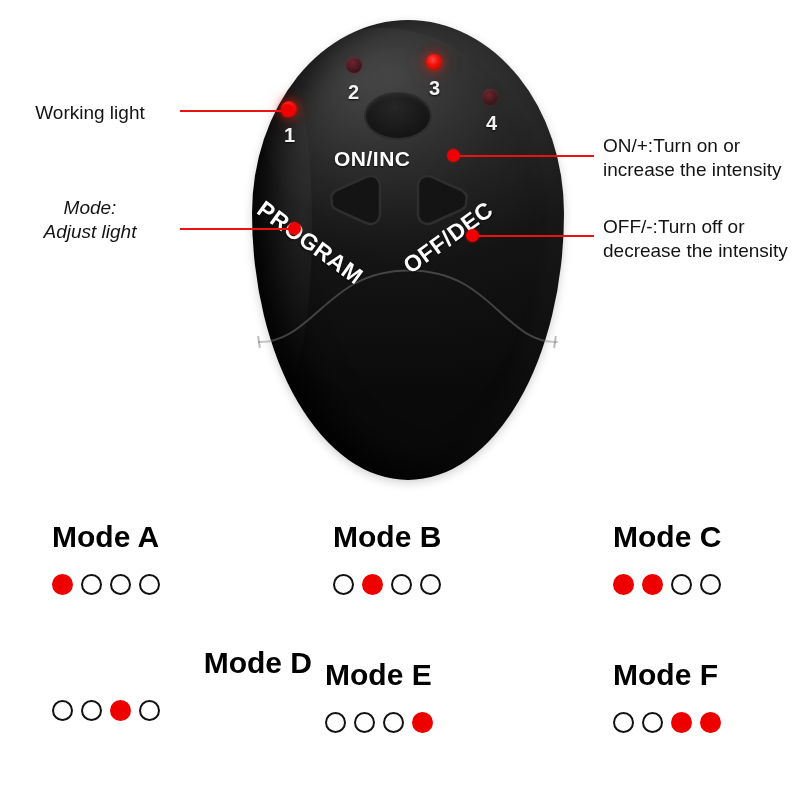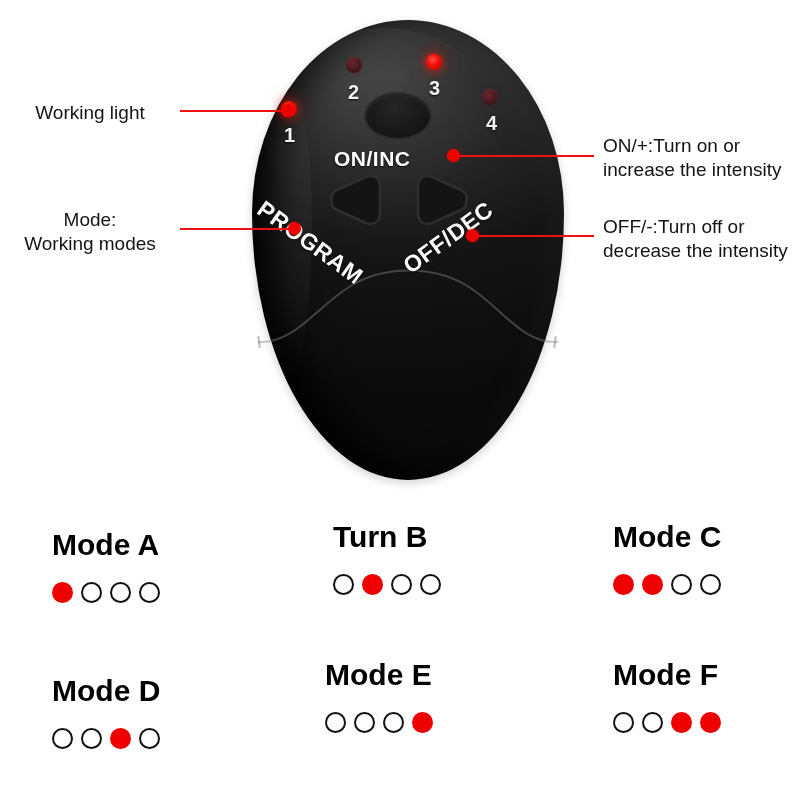--- a/index.html
+++ b/index.html
@@ -264,74 +264,74 @@
     <span class="silk" id="silk-program">PROGRAM</span>
     <span class="silk" id="silk-off-dec">OFF/DEC</span>
   </div>
 
   <div class="callout-text right-al" style="left:10px; top:101px; width:160px;">
     <div>Working light</div>
   </div>
   <div class="lead-line" style="left:180px; top:110px; width:108px;"></div>
   <div class="lead-dot" style="left:281px; top:104px;"></div>
 
-  <div class="callout-text right-al" style="left:10px; top:208px; width:160px;">
+  <div class="callout-text right-al" style="left:10px; top:196px; width:160px;font-style:italic;">
     <div>Mode:</div>
-    <div>Working modes</div>
+    <div>Adjust light</div>
   </div>
   <div class="lead-line" style="left:180px; top:228px; width:115px;"></div>
   <div class="lead-dot" style="left:288px; top:222px;"></div>
 
   <div class="callout-text left-al" style="left:603px; top:134px; width:200px;">
     <div>ON/+:Turn on or</div>
     <div>increase the intensity</div>
   </div>
   <div class="lead-line" style="left:452px; top:155px; width:142px;"></div>
   <div class="lead-dot" style="left:447px; top:149px;"></div>
 
   <div class="callout-text left-al" style="left:603px; top:215px; width:210px;">
     <div>OFF/-:Turn off or</div>
     <div>decrease the intensity</div>
   </div>
   <div class="lead-line" style="left:472px; top:235px; width:122px;"></div>
   <div class="lead-dot" style="left:466px; top:229px;"></div>
 
   <div id="modes">
 
-    <div class="mode-cell" style="left:52px; top:30px;">
+    <div class="mode-cell" style="left:52px; top:22px;">
       <div class="mode-title">Mode A</div>
       <div class="mode-dots">
           <span class="dot on"></span>
           <span class="dot off"></span>
           <span class="dot off"></span>
           <span class="dot off"></span>
         </div>
     </div>
 
     <div class="mode-cell" style="left:333px; top:22px;">
-      <div class="mode-title">Turn B</div>
+      <div class="mode-title">Mode B</div>
       <div class="mode-dots">
           <span class="dot off"></span>
           <span class="dot on"></span>
           <span class="dot off"></span>
           <span class="dot off"></span>
         </div>
     </div>
 
     <div class="mode-cell" style="left:613px; top:22px;">
       <div class="mode-title">Mode C</div>
       <div class="mode-dots">
           <span class="dot on"></span>
           <span class="dot on"></span>
           <span class="dot off"></span>
           <span class="dot off"></span>
         </div>
     </div>
 
-    <div class="mode-cell" style="left:52px; top:176px;">
+    <div class="mode-cell" style="left:52px; top:148px;text-align:right;">
       <div class="mode-title">Mode D</div>
       <div class="mode-dots">
           <span class="dot off"></span>
           <span class="dot off"></span>
           <span class="dot on"></span>
           <span class="dot off"></span>
         </div>
     </div>
 
     <div class="mode-cell" style="left:325px; top:160px;">

